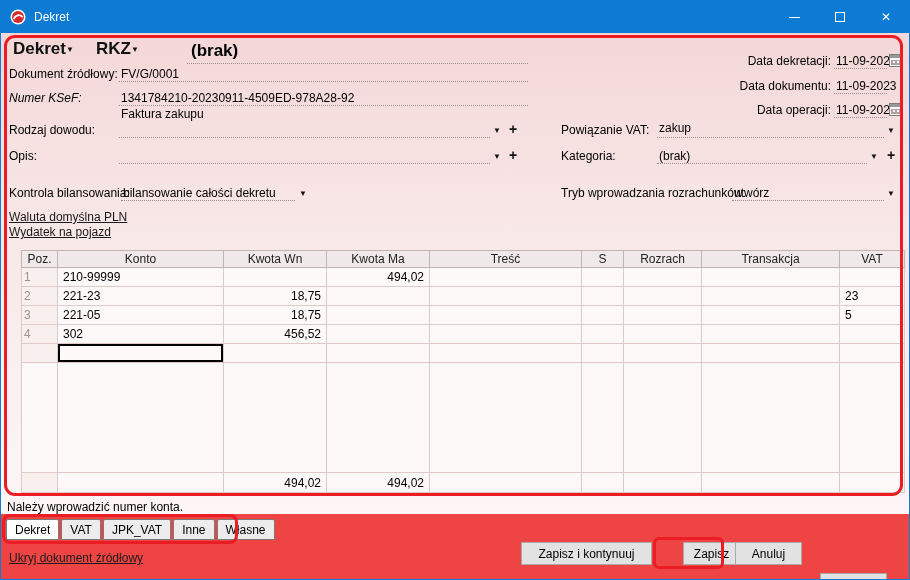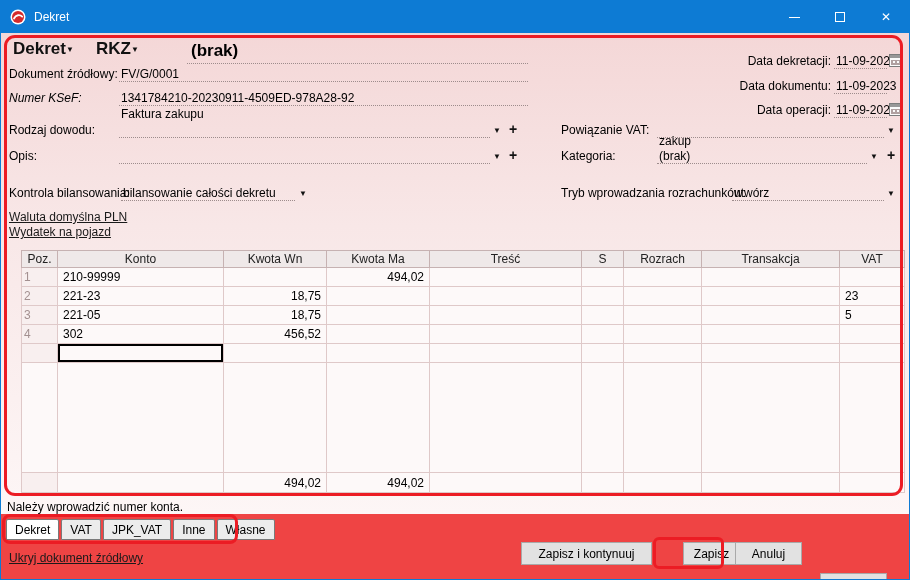--- a/index.html
+++ b/index.html
@@ -114,21 +114,21 @@
     <div class="val" style="left:120px; top:58px;text-align:center;">1341784210-20230911-4509ED-978A28-92</div>
     <div class="dotline" style="left:118px; top:72px; width:409px;"></div>
 
     <div class="lbl" style="left:8px; top:90px;">Rodzaj dowodu:</div>
     <div class="val" style="left:120px; top:74px;">Faktura zakupu</div>
     <div class="dotline" style="left:118px; top:104px; width:371px;"></div>
     <span class="caret-abs" style="left:492px; top:93px;">▼</span>
     <span class="plus-abs" style="left:508px; top:90px;">+</span>
 
     <div class="lbl" style="left:560px; top:90px;">Powiązanie VAT:</div>
-    <div class="val" style="left:658px; top:101px;">zakup</div>
+    <div class="val" style="left:658px; top:88px;">zakup</div>
     <div class="dotline" style="left:656px; top:104px; width:227px;"></div>
     <span class="caret-abs" style="left:886px; top:93px;">▼</span>
 
     <div class="lbl" style="left:8px; top:116px;">Opis:</div>
     <div class="dotline" style="left:118px; top:130px; width:371px;"></div>
     <span class="caret-abs" style="left:492px; top:119px;">▼</span>
     <span class="plus-abs" style="left:508px; top:116px;">+</span>
 
     <div class="lbl" style="left:560px; top:116px;">Kategoria:</div>
     <div class="val" style="left:658px; top:116px;">(brak)</div>

